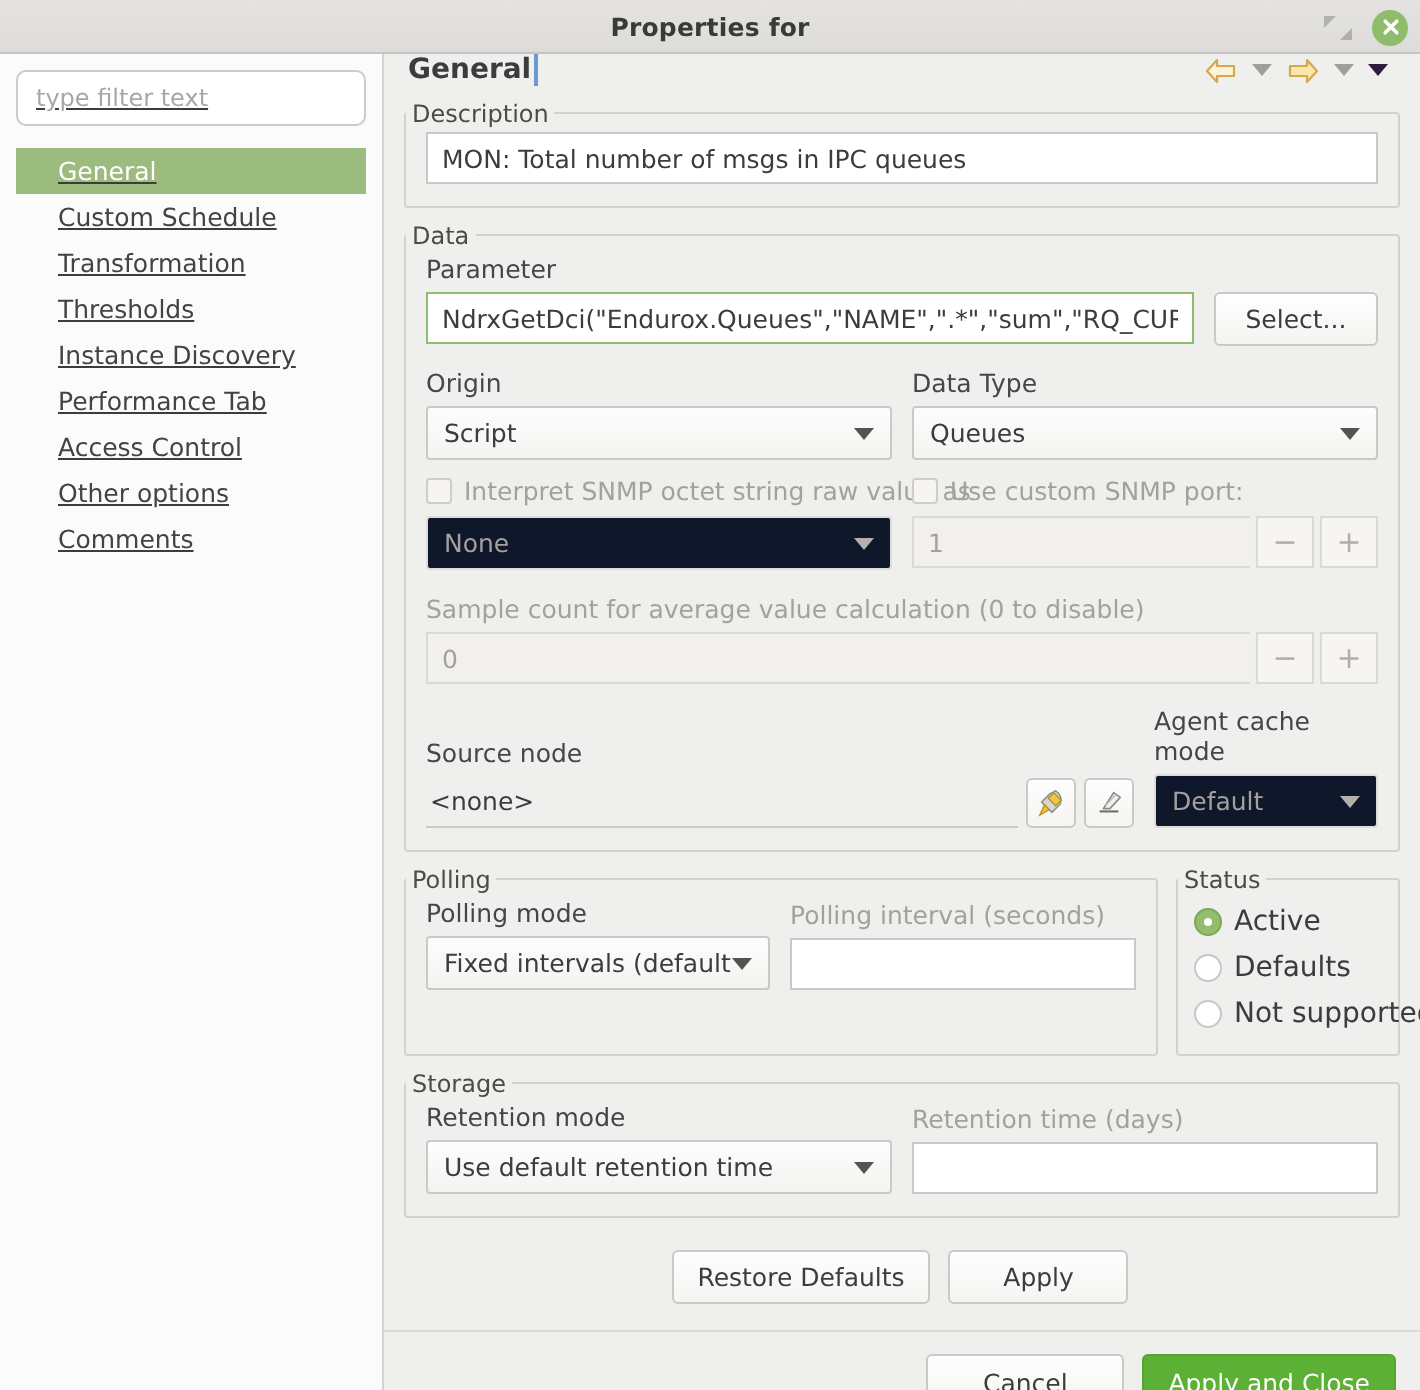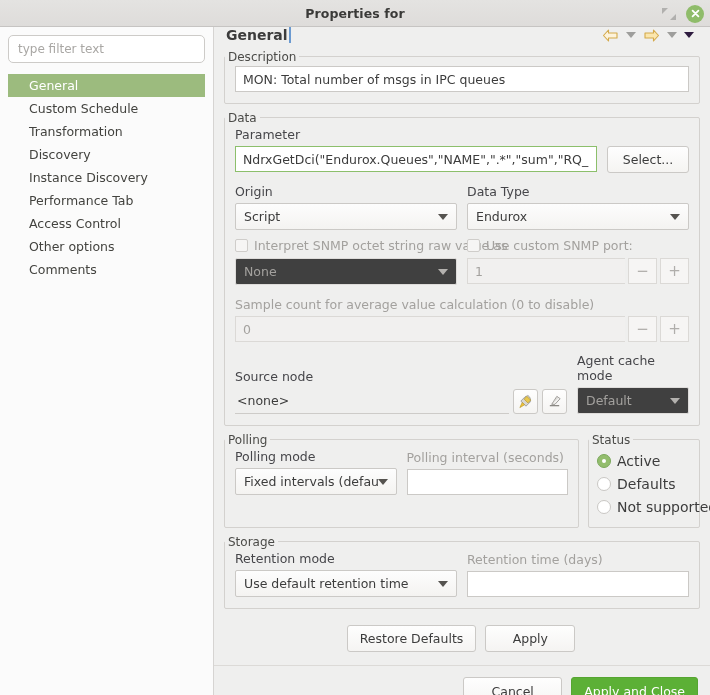--- a/index.html
+++ b/index.html
@@ -57,25 +57,25 @@
 
   
   .content {
     display: flex;
     height: 668px;
     background: #efefee;
   }
 
   
   .sidebar {
-    width: 214px;
+    width: 192px;
     background: #fbfbfb;
     border-right: 1px solid #d6d4d2;
     padding: 8px 8px 0 8px;
-    display: flex; flex-direction: column;
+    display: flex; flex-direction: column; text-decoration: underline;
   }
   .filter-input {
     width: 100%; height: 28px;
     border: 1px solid #cdcbc8;
     border-radius: 5px;
     background: #ffffff;
     padding: 0 9px;
     font-family: inherit; font-size: 12px;
     color: #3c3c3c;
     outline: none;
@@ -188,21 +188,21 @@
     position: relative;
   }
   .combo .combo-text { flex: 1; overflow: hidden; white-space: nowrap; }
   .combo .combo-arrow {
     width: 0; height: 0;
     border-left: 5px solid transparent;
     border-right: 5px solid transparent;
     border-top: 6px solid #55534f;
   }
   .combo.disabled {
-    background: #404040; border-color: #dedcda; color: #a3a19e; cursor: default;
+    background: #0f172a; border-color: #dedcda; color: #a3a19e; cursor: default;
   }
   .combo.disabled .combo-arrow { border-top-color: #b3b1ae; }
 
   .pushbtn {
     height: 27px;
     min-width: 74px;
     border: 1px solid #cbc9c6;
     border-radius: 3px;
     background: linear-gradient(to bottom,#fefefe,#f5f4f2);
     font-family: inherit; font-size: 12.5px; color: #3c3c3c;
@@ -291,21 +291,21 @@
 </div>
 
 <div class="content">
 
   <div class="sidebar">
     <input class="filter-input" type="text" placeholder="type filter text" style="">
     <div class="tree">
       <div class="tree-item selected">General</div>
       <div class="tree-item">Custom Schedule</div>
       <div class="tree-item">Transformation</div>
-      <div class="tree-item">Discovery</div>
+      <div class="tree-item">Thresholds</div>
       <div class="tree-item">Instance Discovery</div>
       <div class="tree-item">Performance Tab</div>
       <div class="tree-item">Access Control</div>
       <div class="tree-item">Other options</div>
       <div class="tree-item">Comments</div>
     </div>
   </div>
 
   <div class="pane">
 
@@ -342,21 +342,21 @@
         <div class="col">
           <label class="label">Origin</label>
           <div class="combo">
             <span class="combo-text">Script</span>
             <span class="combo-arrow"></span>
           </div>
         </div>
         <div class="col">
           <label class="label">Data Type</label>
           <div class="combo">
-            <span class="combo-text">Endurox</span>
+            <span class="combo-text">Queues</span>
             <span class="combo-arrow"></span>
           </div>
         </div>
       </div>
 
       <div class="row">
         <div class="col">
           <div class="checkline">
             <span class="checkbox"></span>
             <span class="checklabel">Interpret SNMP octet string raw value as</span>

